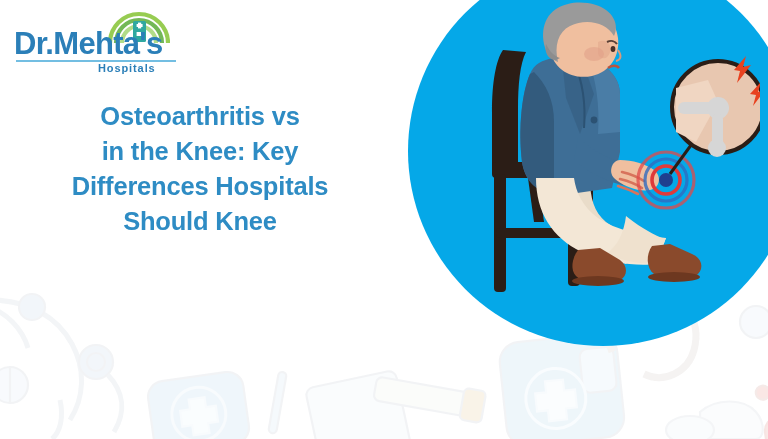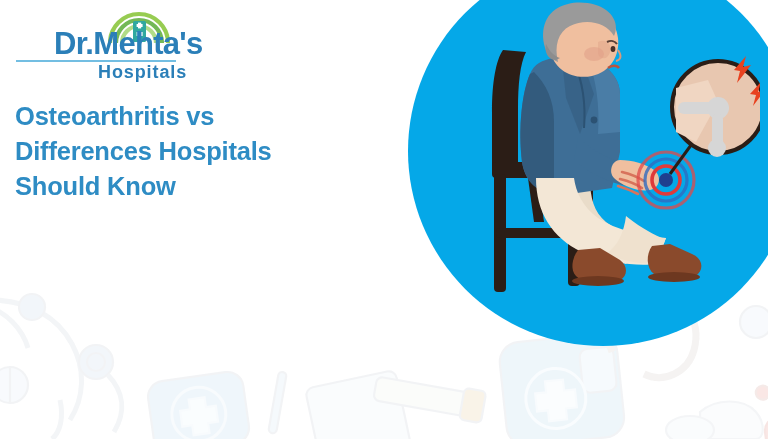--- a/index.html
+++ b/index.html
@@ -66,56 +66,55 @@
   }
   .logo-wordmark {
     position: absolute;
     left: 0;
     top: 16px;
     font-size: 31px;
     font-weight: bold;
     letter-spacing: -0.7px;
     color: #2b7fb8;
     white-space: nowrap;
-    margin-left: 40px;
   }
   .logo-rule {
     position: absolute;
     left: 2px;
     top: 50px;
     width: 160px;
     height: 2px;
     background: #5bb3dd;
     opacity: .85;
   }
   .logo-sub {
     position: absolute;
     left: 84px;
     top: 52px;
-    font-size: 18px;
+    font-size: 11px;
     font-weight: bold;
     letter-spacing: .9px;
     color: #2b7fb8;
     white-space: nowrap;
   }
 
   
   .headline {
     position: absolute;
     left: 15px;
     top: 82px;
     width: 370px;
     z-index: 3;
     font-size: 25.5px;
     line-height: 35px;
     font-weight: bold;
     color: #2e8cc4;
     letter-spacing: -0.2px;
   }
-  .headline .ln { display: block; white-space: nowrap; }
+  .headline .ln { display: block; white-space: nowrap; text-align: center; }
 </style>
 </head>
 <body>
 
 <div class="banner">
 
   <svg class="bg-pattern" viewBox="0 0 768 439" xmlns="http://www.w3.org/2000/svg">
     <g opacity="0.42" stroke="#dfe3e8" stroke-width="2.2" fill="none">
 
       <path d="M-10 300 C 30 300, 58 318, 72 344 C 86 370, 84 398, 70 420" stroke="#e3e7ec" stroke-width="5"></path>
@@ -294,17 +293,18 @@
 
     <div class="logo-wordmark">
       <span>Dr.Mehta's</span>
     </div>
     <div class="logo-rule"></div>
     <div class="logo-sub">Hospitals</div>
   </div>
 
   <h1 class="headline">
     <span class="ln">Osteoarthritis vs</span>
+    <span class="ln">in the Knee: Key</span>
     <span class="ln">Differences Hospitals</span>
-    <span class="ln">Should Know</span>
+    <span class="ln">Should Knee</span>
   </h1>
 
 </div>
 
 </body></html>

